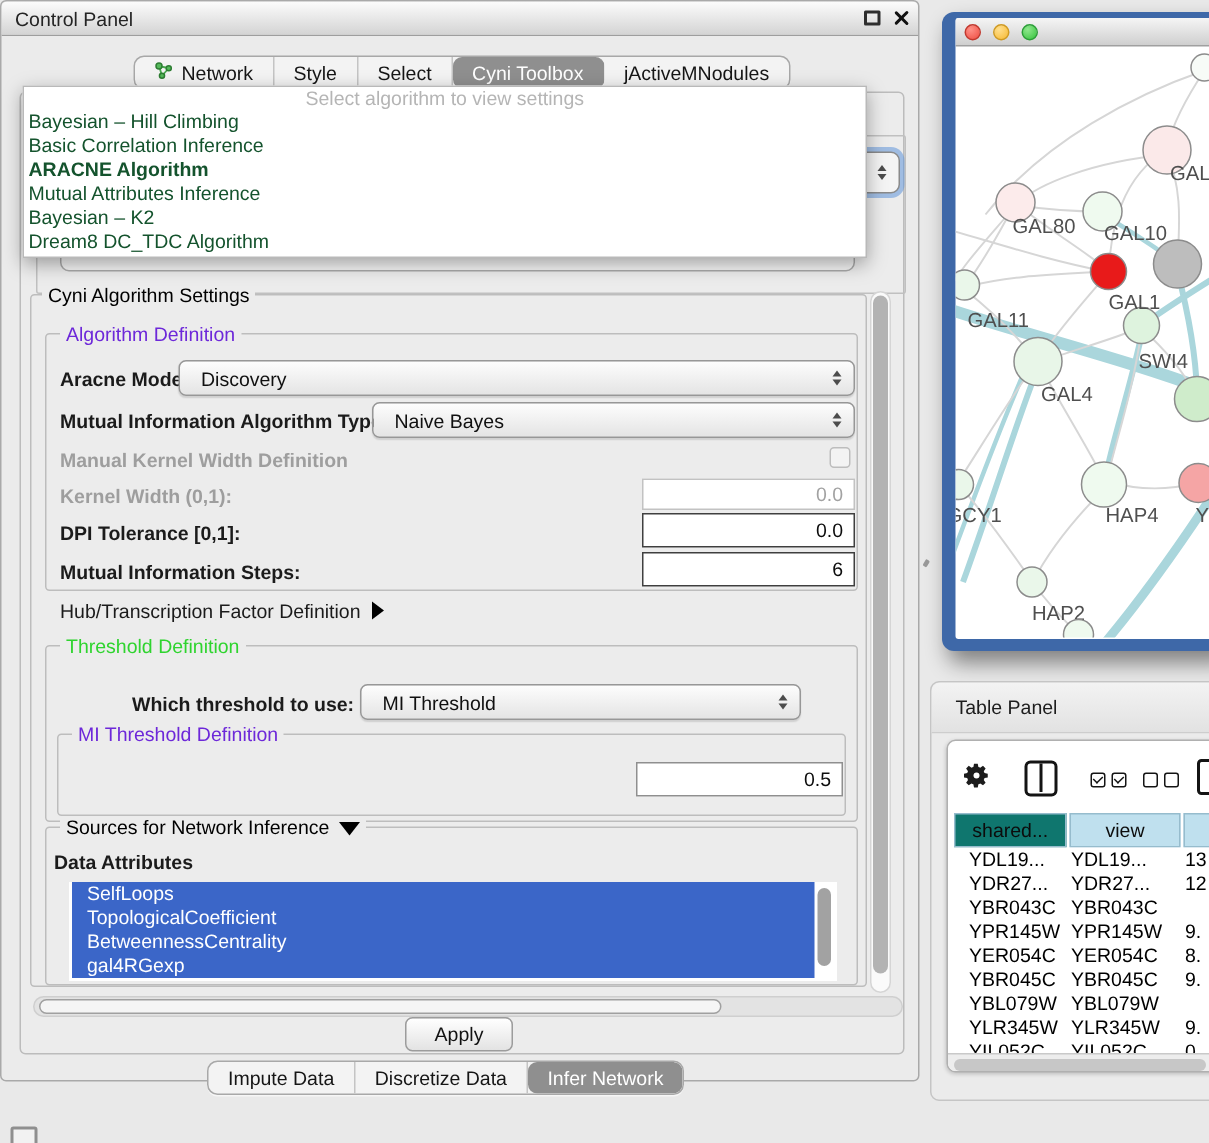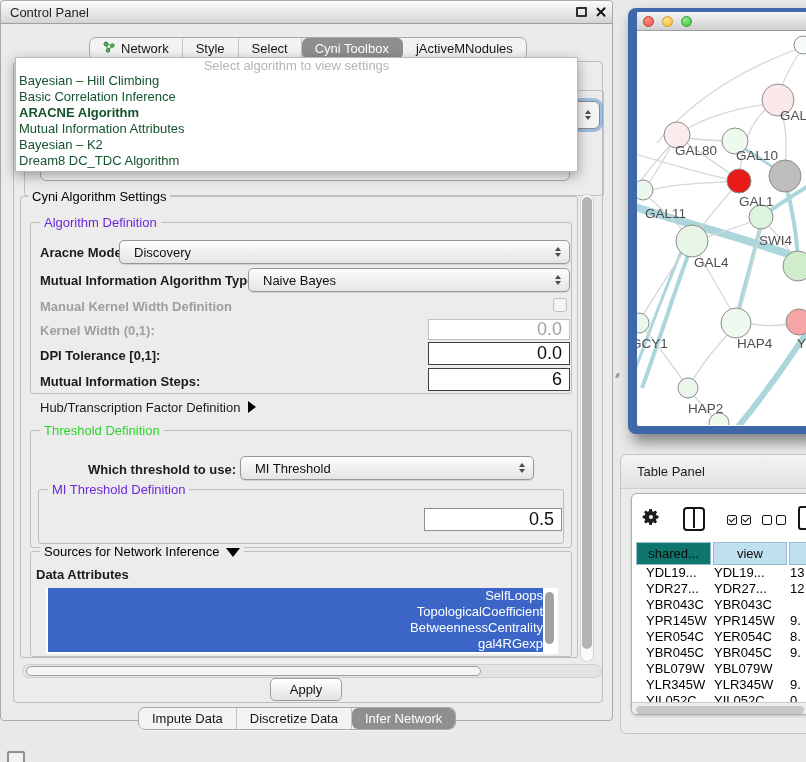--- a/index.html
+++ b/index.html
@@ -65,38 +65,38 @@
         background:linear-gradient(#fdfdfd,#e4e4e4); display:flex; align-items:center;
         font-size:13px; color:#101010; padding-left:14px; box-shadow:0 1px 1px rgba(0,0,0,.12); }
   .combo .arrows { position:absolute; right:8px; top:50%; transform:translateY(-50%);
         display:flex; flex-direction:column; gap:2px; }
   .arr-up { width:0; height:0; border-left:3.5px solid transparent; border-right:3.5px solid transparent;
         border-bottom:4.5px solid #4c4c4c; }
   .arr-dn { width:0; height:0; border-left:3.5px solid transparent; border-right:3.5px solid transparent;
         border-top:4.5px solid #4c4c4c; }
 
   
-  .tfield { position:absolute; background:#fff; border:1px solid #8f8f8f; font-size:18px;
+  .tfield { position:absolute; background:#fff; border:1px solid #8f8f8f; font-size:13px;
         color:#0d0d0d; display:flex; align-items:center; justify-content:flex-end; padding:0 7px; }
   .tfield.strong { border:1.5px solid #3f3f3f; }
   .tfield.disabled { border:1px solid #c2c2c2; color:#a2a2a2; }
 
   .cbox { position:absolute; width:14px; height:14px; border:1px solid #bdbdbd;
         border-radius:3px; background:#f3f3f3; }
 
   .tri-right { display:inline-block; width:0; height:0; border-top:6px solid transparent;
         border-bottom:6px solid transparent; border-left:8px solid #000; vertical-align:-1px; margin-left:8px;}
   .tri-down { display:inline-block; width:0; height:0; border-left:7px solid transparent;
         border-right:7px solid transparent; border-top:9px solid #000; vertical-align:-1px; margin-left:6px;}
 
   
   #attrlist { position:absolute; left:32px; top:526px; width:512px; height:66px;
         background:#fff; overflow:hidden; }
   .attr-item { width:495px; height:16px; line-height:16px; font-size:13px; color:#fff;
-        padding-left:21px; margin-left:2px;text-align:right; }
+        padding-left:10px; margin-left:2px; }
   #attr-sb { position:absolute; left:499px; top:4px; width:9px; height:52px;
         background:#a2a2a2; border-radius:5px; }
 
   
   #vscroll { position:absolute; left:566px; top:132px; width:14px; height:468px;
         background:#fafafa; border:1px solid #d5d5d5; border-radius:7px; }
   #vscroll-thumb { position:absolute; left:1px; top:2px; width:10px; height:452px;
         background:#b3b3b3; border-radius:6px; }
   #hscroll { position:absolute; left:8px; top:602px; width:580px; height:14px;
         background:#e3e3e3; border:1px solid #cfcfcf; border-radius:7px; }
@@ -287,21 +287,21 @@
         <span>Infer Network</span>
       </div>
     </div>
 </div>
 
 <div id="dd">
   <div id="dd-header">Select algorithm to view settings</div>
 <div class="dd-item">Bayesian – Hill Climbing</div>
     <div class="dd-item">Basic Correlation Inference</div>
     <div class="dd-item bold">ARACNE Algorithm</div>
-    <div class="dd-item">Mutual Information Attributes</div>
+    <div class="dd-item">Mutual Attributes Inference</div>
     <div class="dd-item">Bayesian – K2</div>
     <div class="dd-item">Dream8 DC_TDC Algorithm</div>
   </div>
 
 <div id="net-frame">
   <div id="net-inner">
     <div id="net-titlebar">
       <span id="light-red" class="light"></span>
       <span id="light-yellow" class="light"></span>
       <span id="light-green" class="light"></span>

